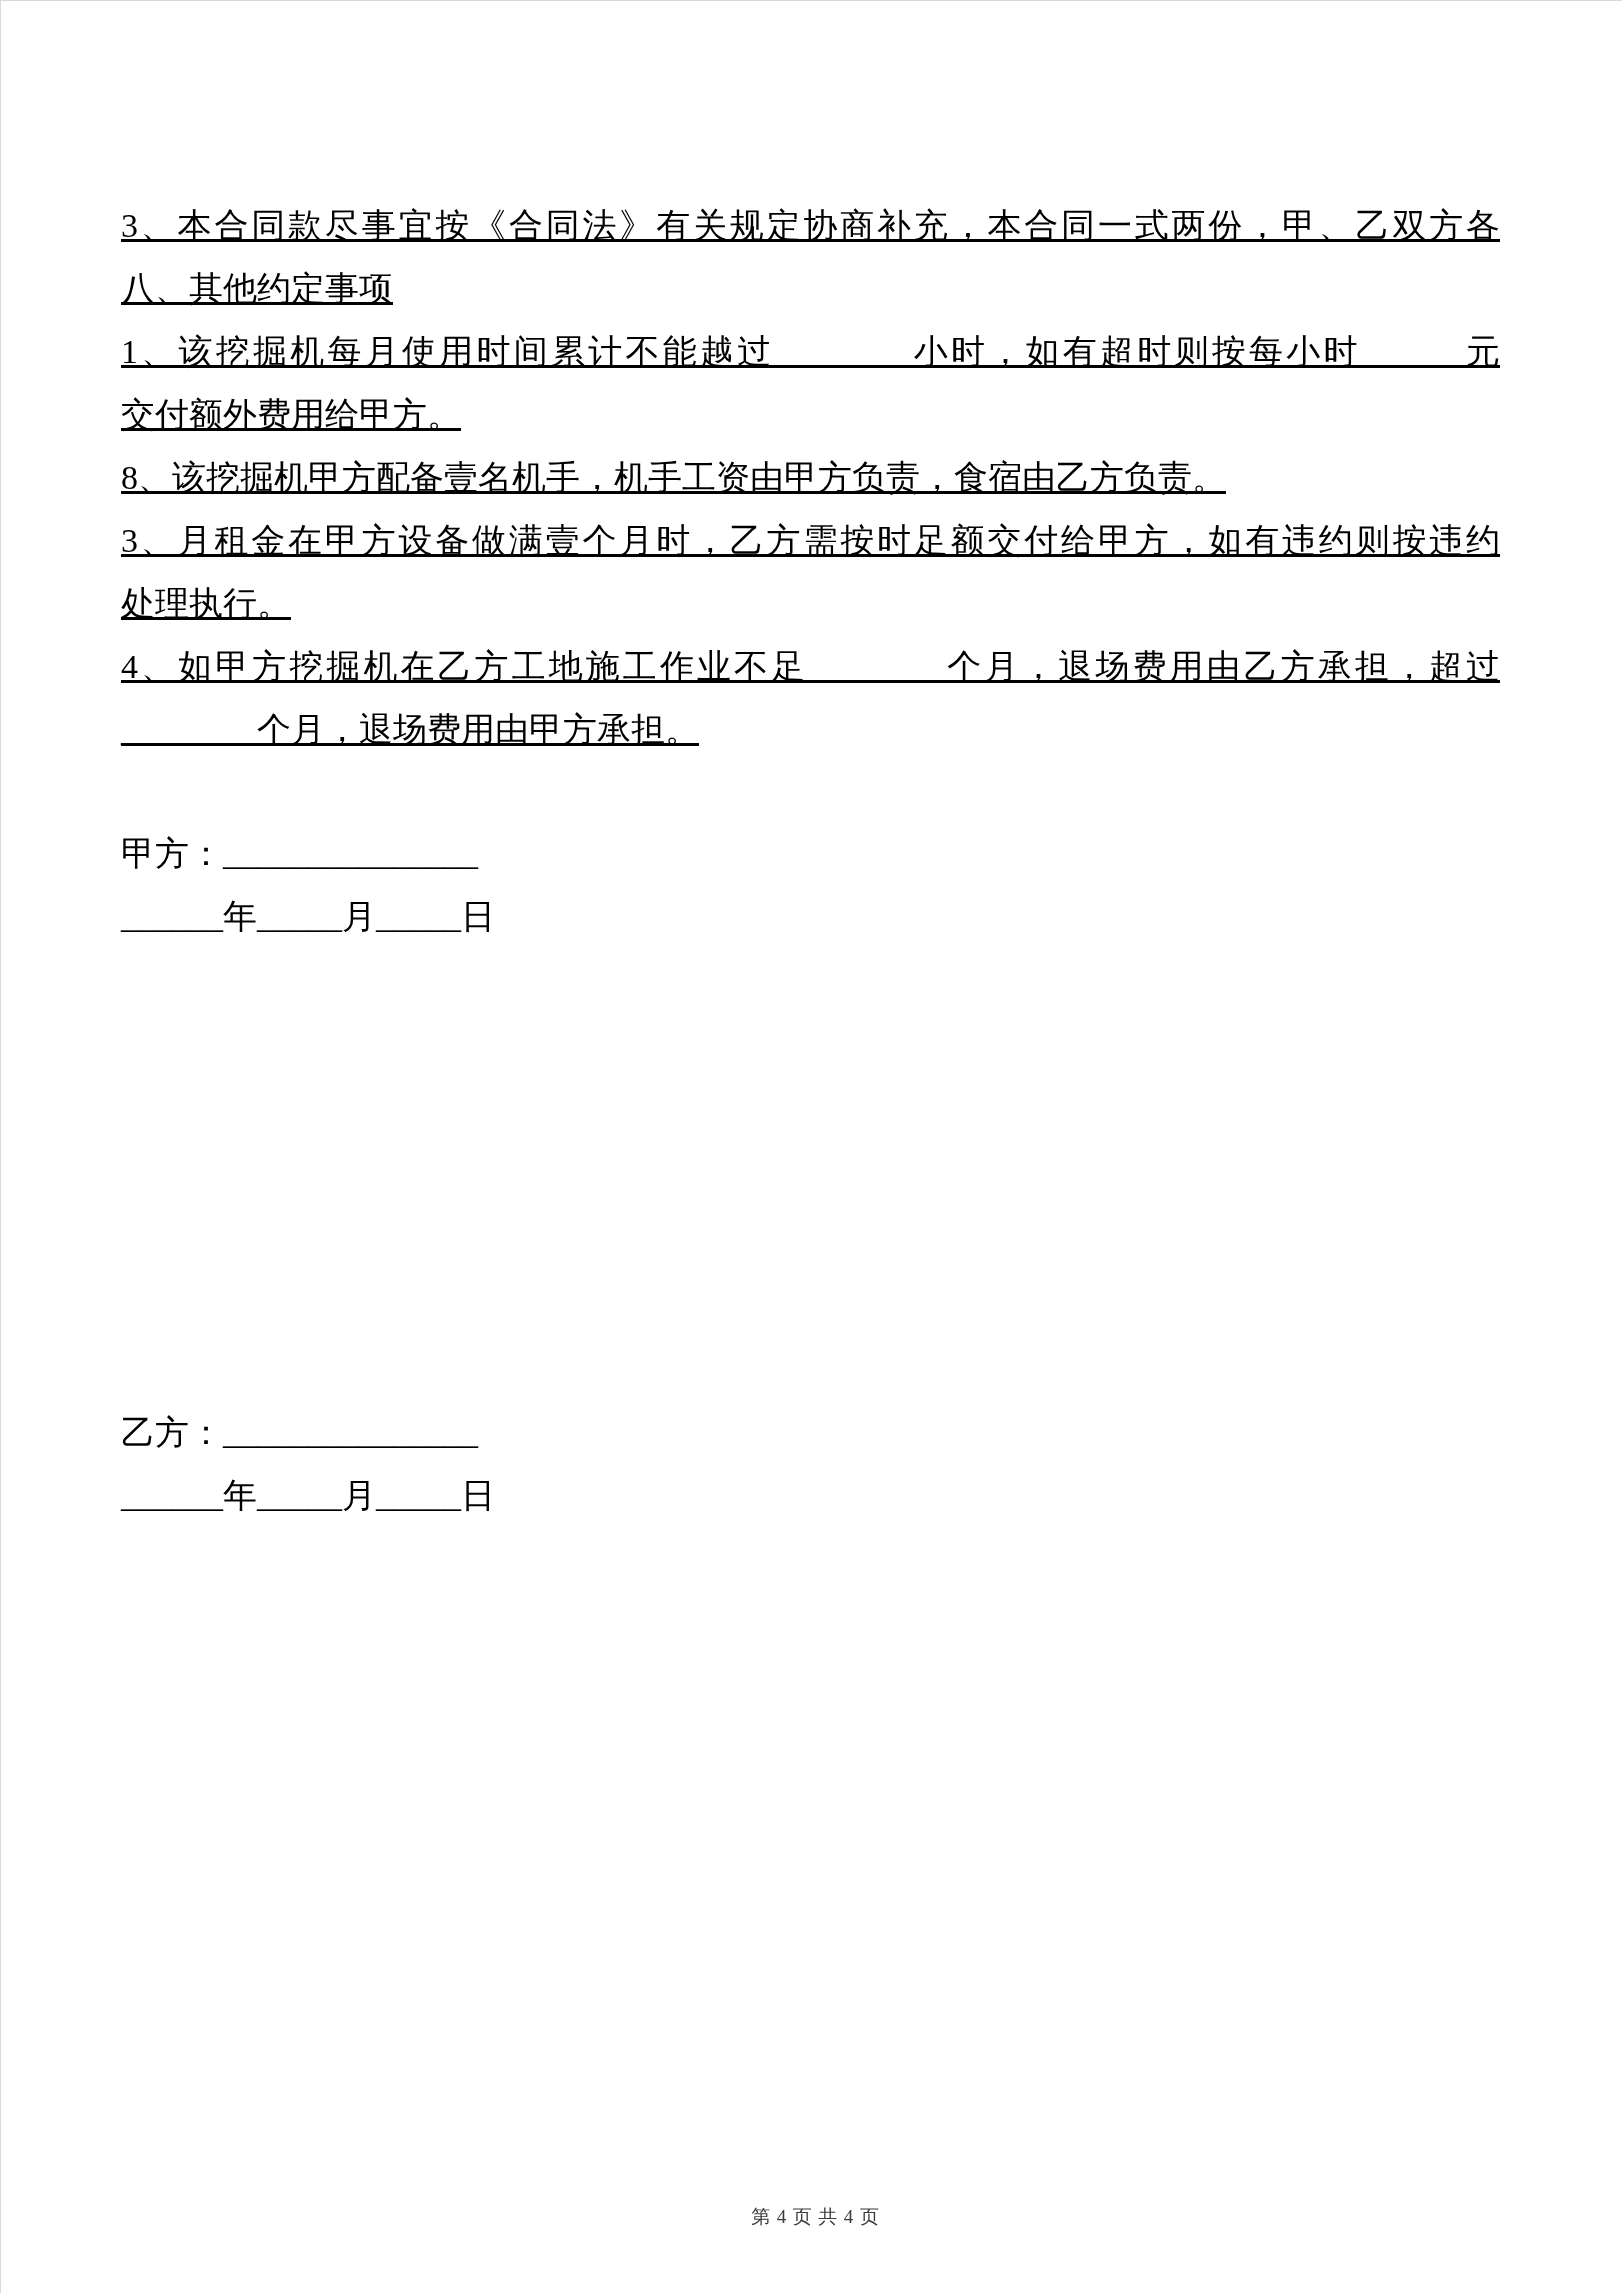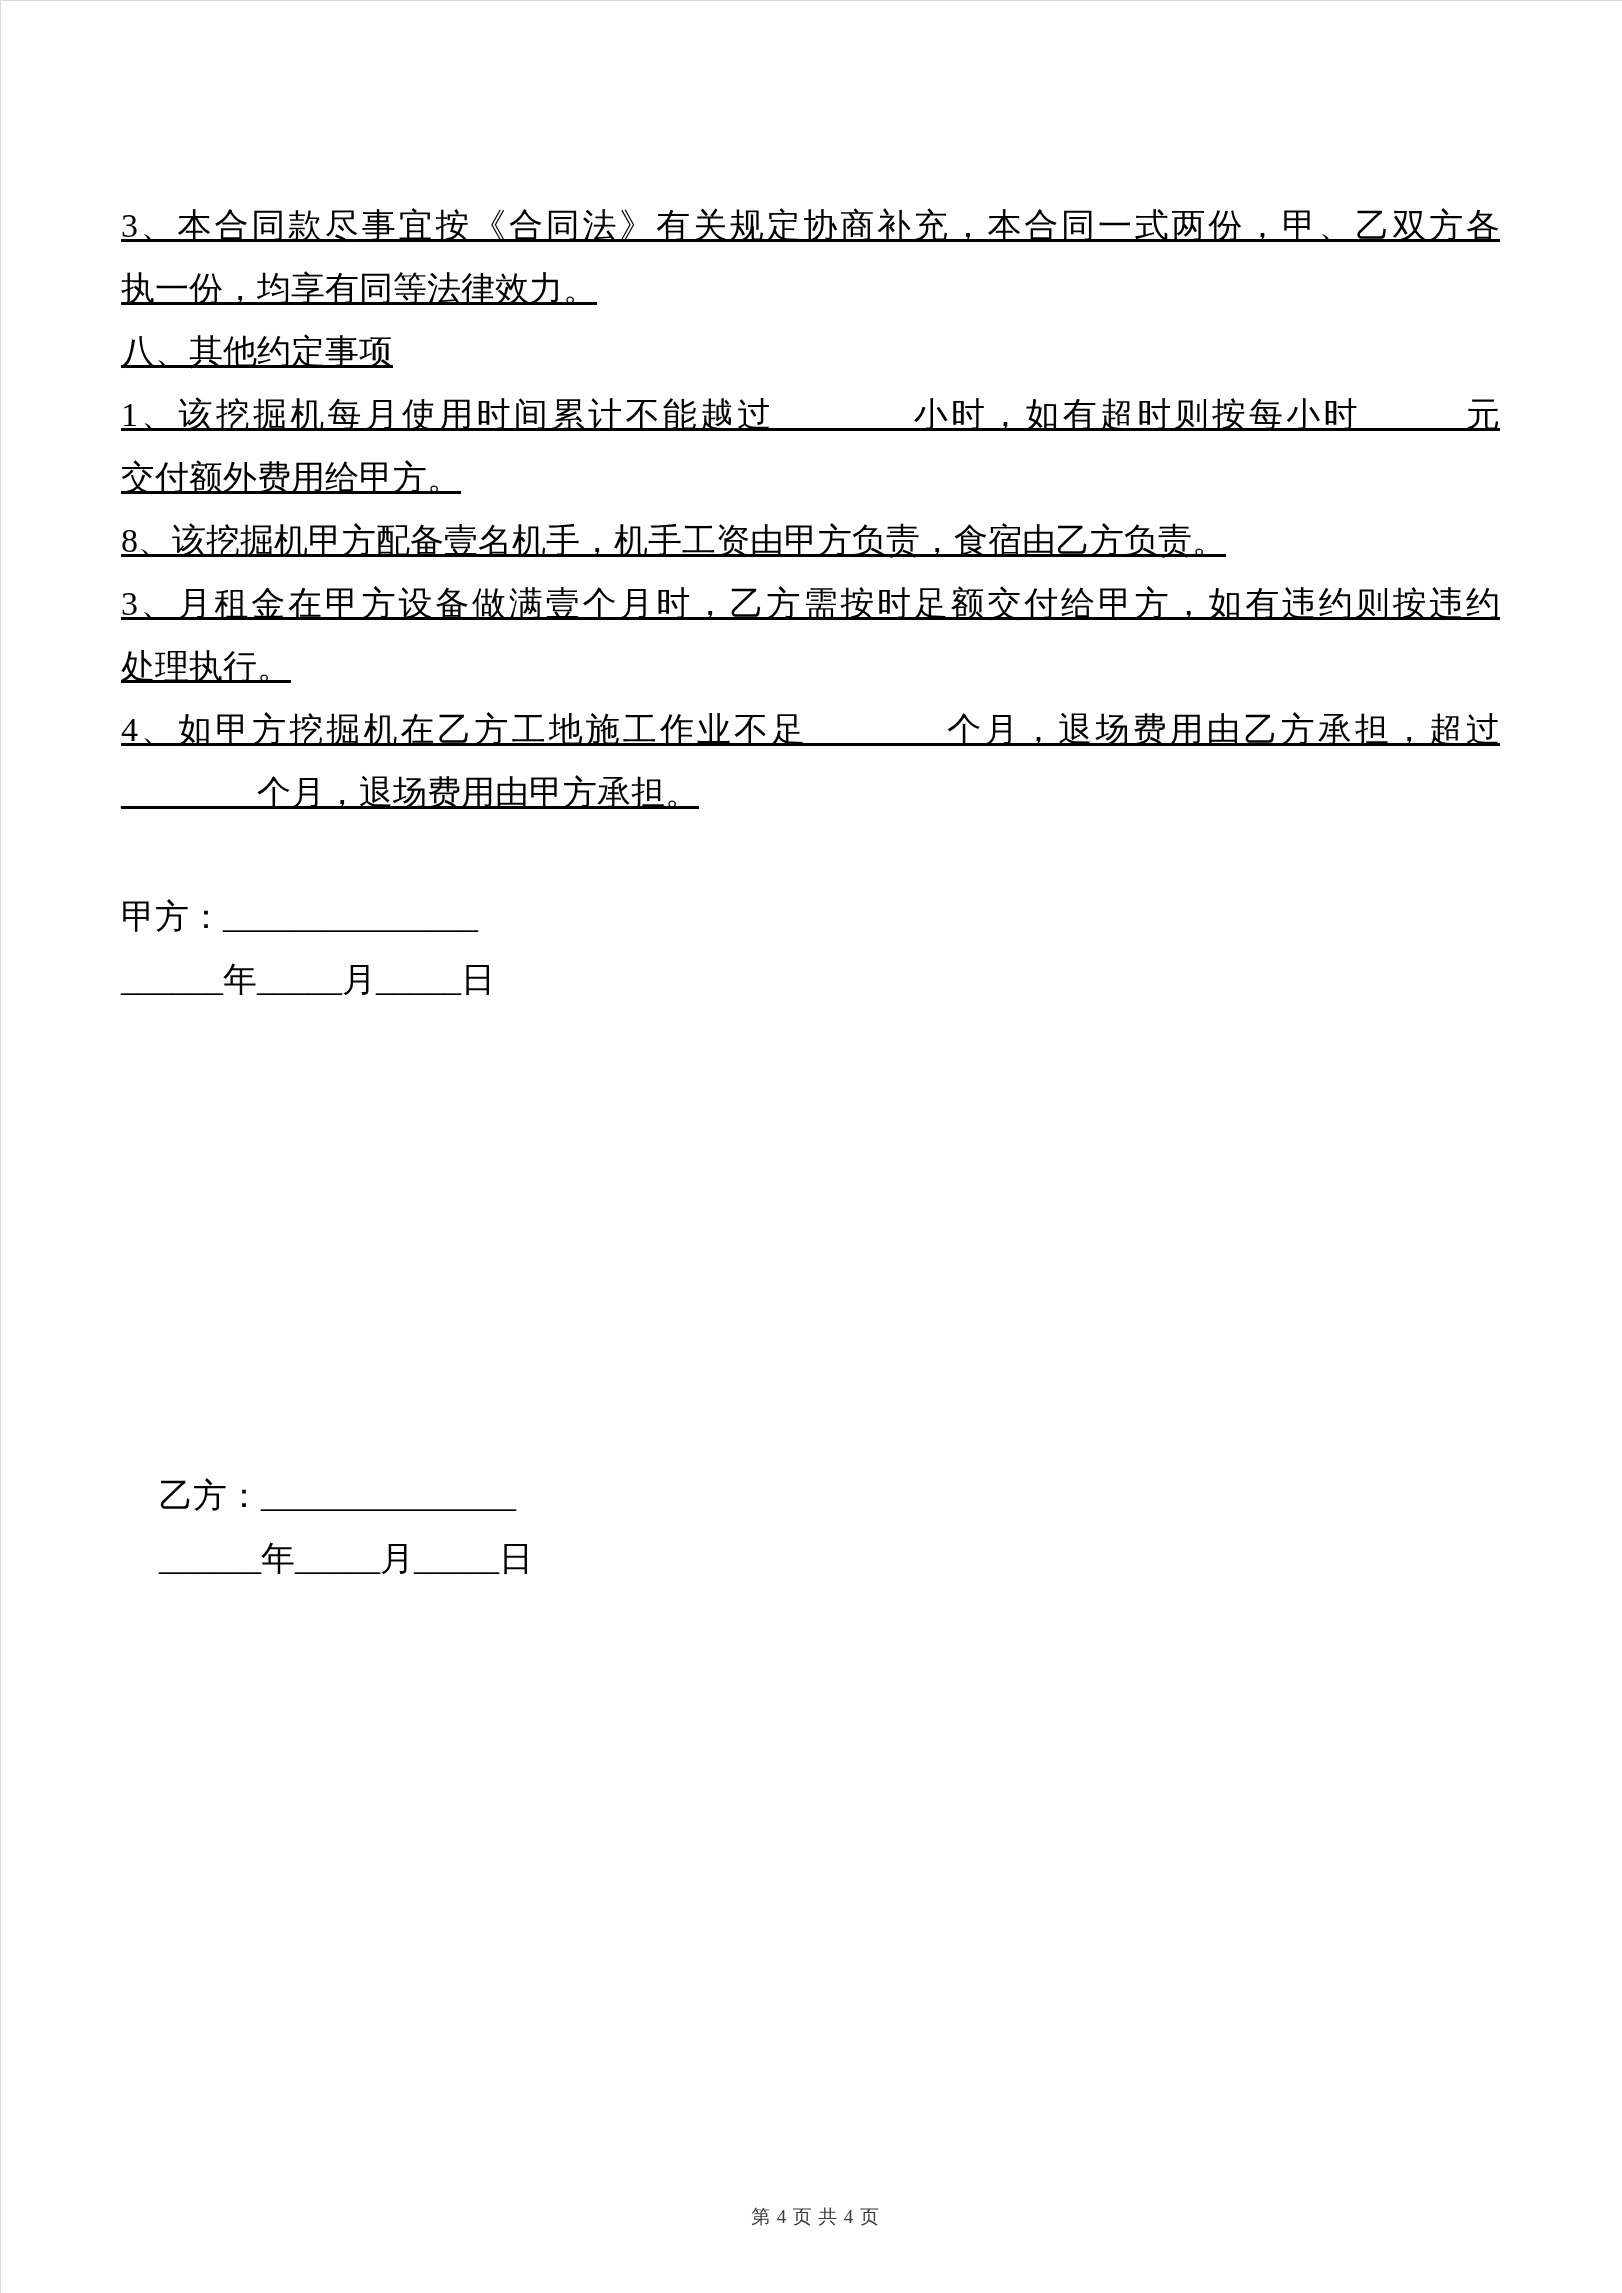--- a/index.html
+++ b/index.html
@@ -41,21 +41,20 @@
     display: flex;
     flex-direction: column;
   }
   .sig-col {
     width: 579px;
     flex: 0 0 579px;
   }
   .sig-col.second {
     width: auto;
     flex: 1 1 auto;
-    margin-left: 38px;
   }
   .sig-line, .sig-date {
     line-height: 63px;
     white-space: pre;
   }
   .footer {
     position: absolute;
     left: 8px;
     right: 0;
     top: 2204px;
@@ -66,21 +65,20 @@
   }
 </style>
 </head>
 <body>
 
 <div class="page">
 
   <div class="content">
     <div id="lines-container">
         <div class="line fill">3、本合同款尽事宜按《合同法》有关规定协商补充，本合同一式两份，甲、乙双方各</div>
-        <div class="line">执一份，均享有同等法律效力。</div>
         <div class="line">八、其他约定事项</div>
         <div class="line fill">1、该挖掘机每月使用时间累计不能越过________小时，如有超时则按每小时______元</div>
         <div class="line">交付额外费用给甲方。</div>
         <div class="line">8、该挖掘机甲方配备壹名机手，机手工资由甲方负责，食宿由乙方负责。</div>
         <div class="line fill">3、月租金在甲方设备做满壹个月时，乙方需按时足额交付给甲方，如有违约则按违约</div>
         <div class="line">处理执行。</div>
         <div class="line fill">4、如甲方挖掘机在乙方工地施工作业不足________个月，退场费用由乙方承担，超过</div>
         <div class="line">________个月，退场费用由甲方承担。</div>
       </div>
 

